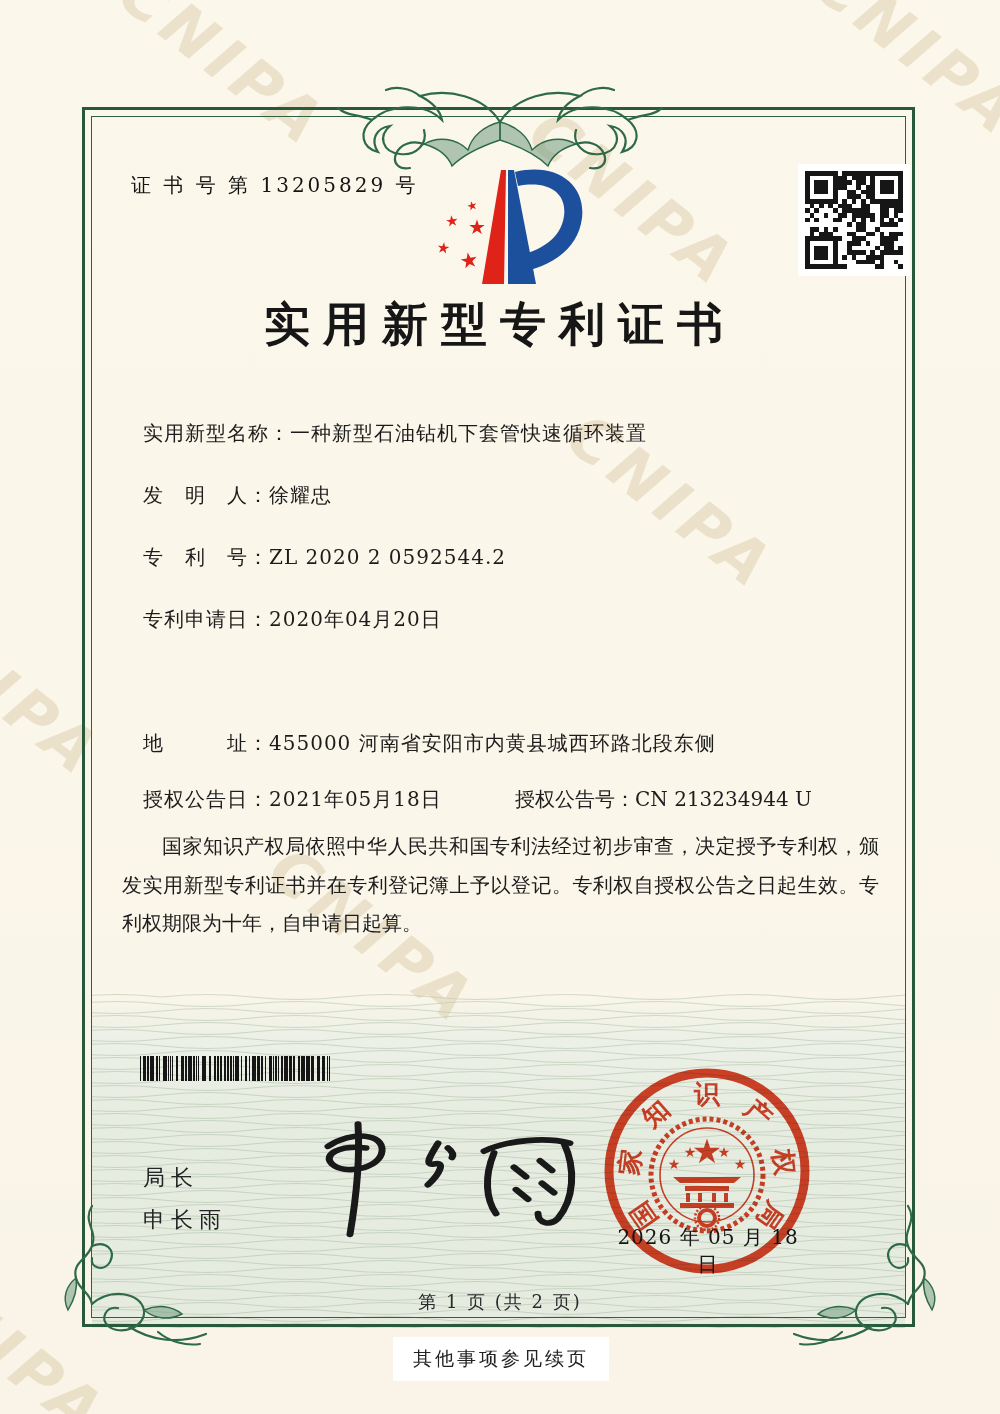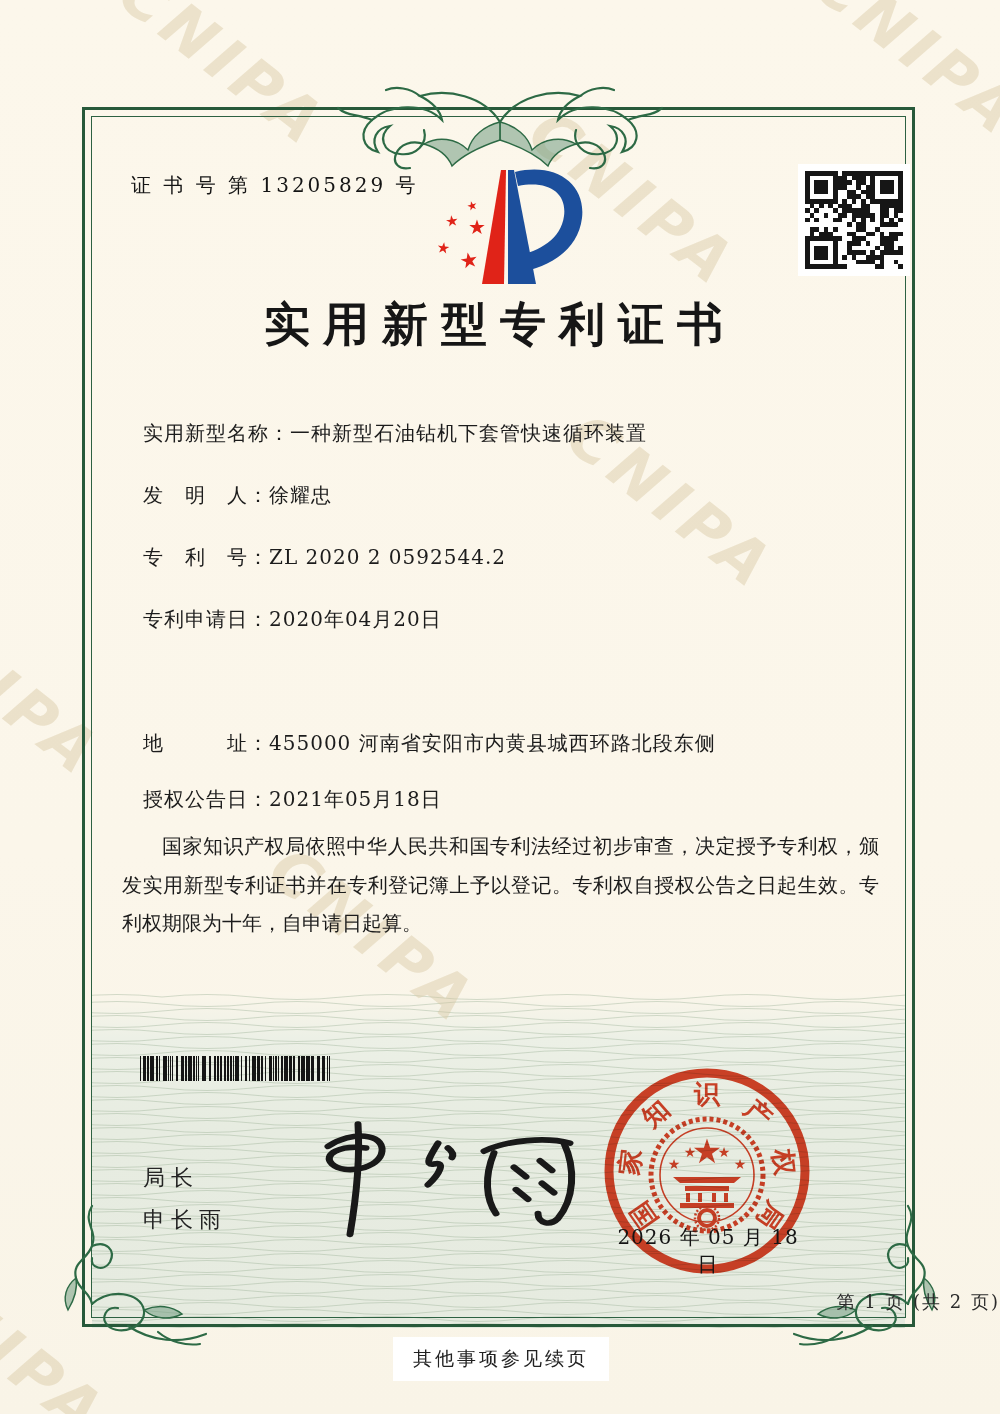--- a/index.html
+++ b/index.html
@@ -67,21 +67,21 @@
   .seal svg{position:absolute;left:0;top:0;width:100%;height:100%;}
   .seal-arc{position:absolute;left:0;top:0;width:100%;height:100%;}
   .seal-arc span{
     position:absolute;left:50%;top:50%;
     font-size:26px;font-weight:bold;color:#d93a1e;
     font-family:"DejaVu Serif","Liberation Serif",serif;
   }
   .seal-date{position:absolute;left:608px;top:1224px;width:200px;text-align:center;
     font-size:20px;letter-spacing:1px;color:#141414;z-index:5;}
   
-  .page-footer{position:absolute;left:0;top:1290px;width:1000px;text-align:right;font-size:18px;letter-spacing:2px;color:#2a2a2a;}
+  .page-footer{position:absolute;left:0;top:1290px;width:1000px;text-align:center;font-size:18px;letter-spacing:2px;color:#2a2a2a;}
   .note{position:absolute;left:393px;top:1337px;background:#ffffff;padding:9px 20px;font-size:19px;letter-spacing:3px;color:#222;}
   .star{fill:#e02318;font-family:"DejaVu Sans",sans-serif;}
 </style>
 </head>
 <body>
 
 <div class="page">
 
   <div class="guilloche">
     <svg viewBox="0 0 813 336" preserveAspectRatio="none" fill="none" stroke="#96ad93" stroke-opacity="0.45" stroke-width="0.9">
@@ -655,20 +655,23 @@
   <div class="field-row" style="top:606px">
     <span class="lab">专利申请日：</span><span class="val">2020年04月20日</span>
   </div>
   <div class="field-row" style="top:730px">
     <span class="lab">地　　　址：</span><span class="val">455000 河南省安阳市内黄县城西环路北段东侧</span>
   </div>
 
   <div class="field-row" style="top:786px">
     <span class="lab">授权公告日：</span><span class="val">2021年05月18日</span>
   </div>
+  <div class="grant-right" style="top:786px">
+    <span class="lab">授权公告号：</span><span class="val">CN 213234944 U</span>
+  </div>
 
   <div class="paras">
     <p>国家知识产权局依照中华人民共和国专利法经过初步审查，决定授予专利权，颁发实用新型专利证书并在专利登记簿上予以登记。专利权自授权公告之日起生效。专利权期限为十年，自申请日起算。</p>
   </div>
 
   <div class="barcode">
       <i style="width:1px;margin-right:2px"></i>
       <i style="width:3px;margin-right:1px"></i>
       <i style="width:2px;margin-right:1px"></i>
       <i style="width:4px;margin-right:2px"></i>

